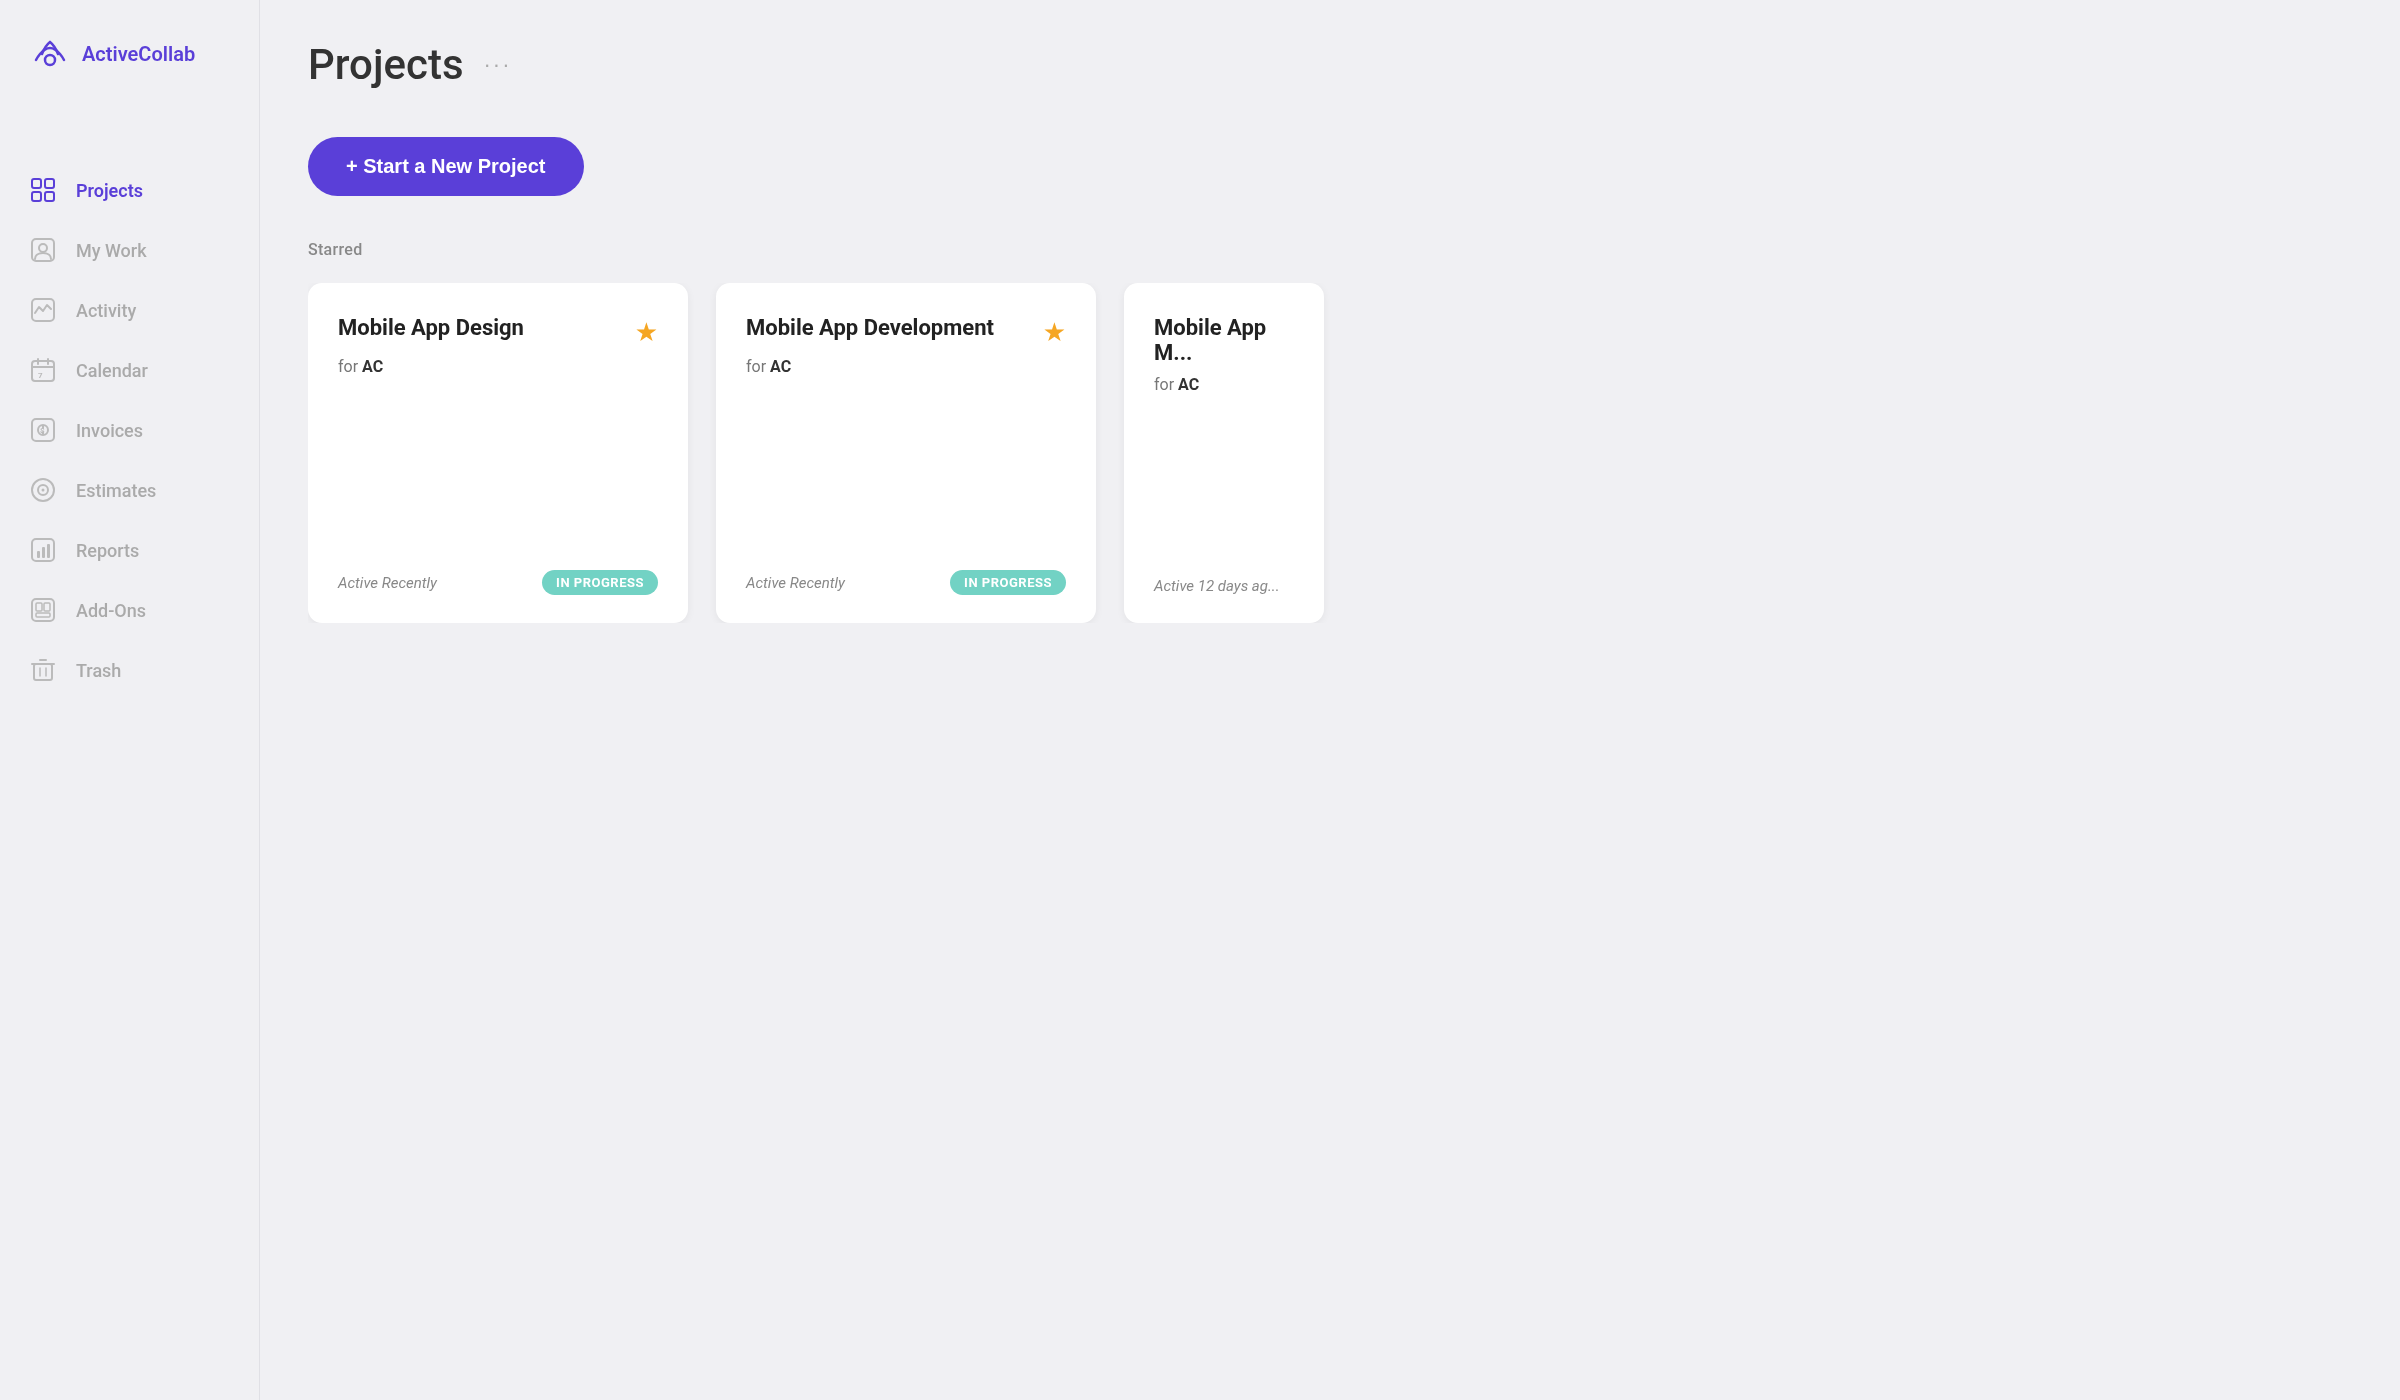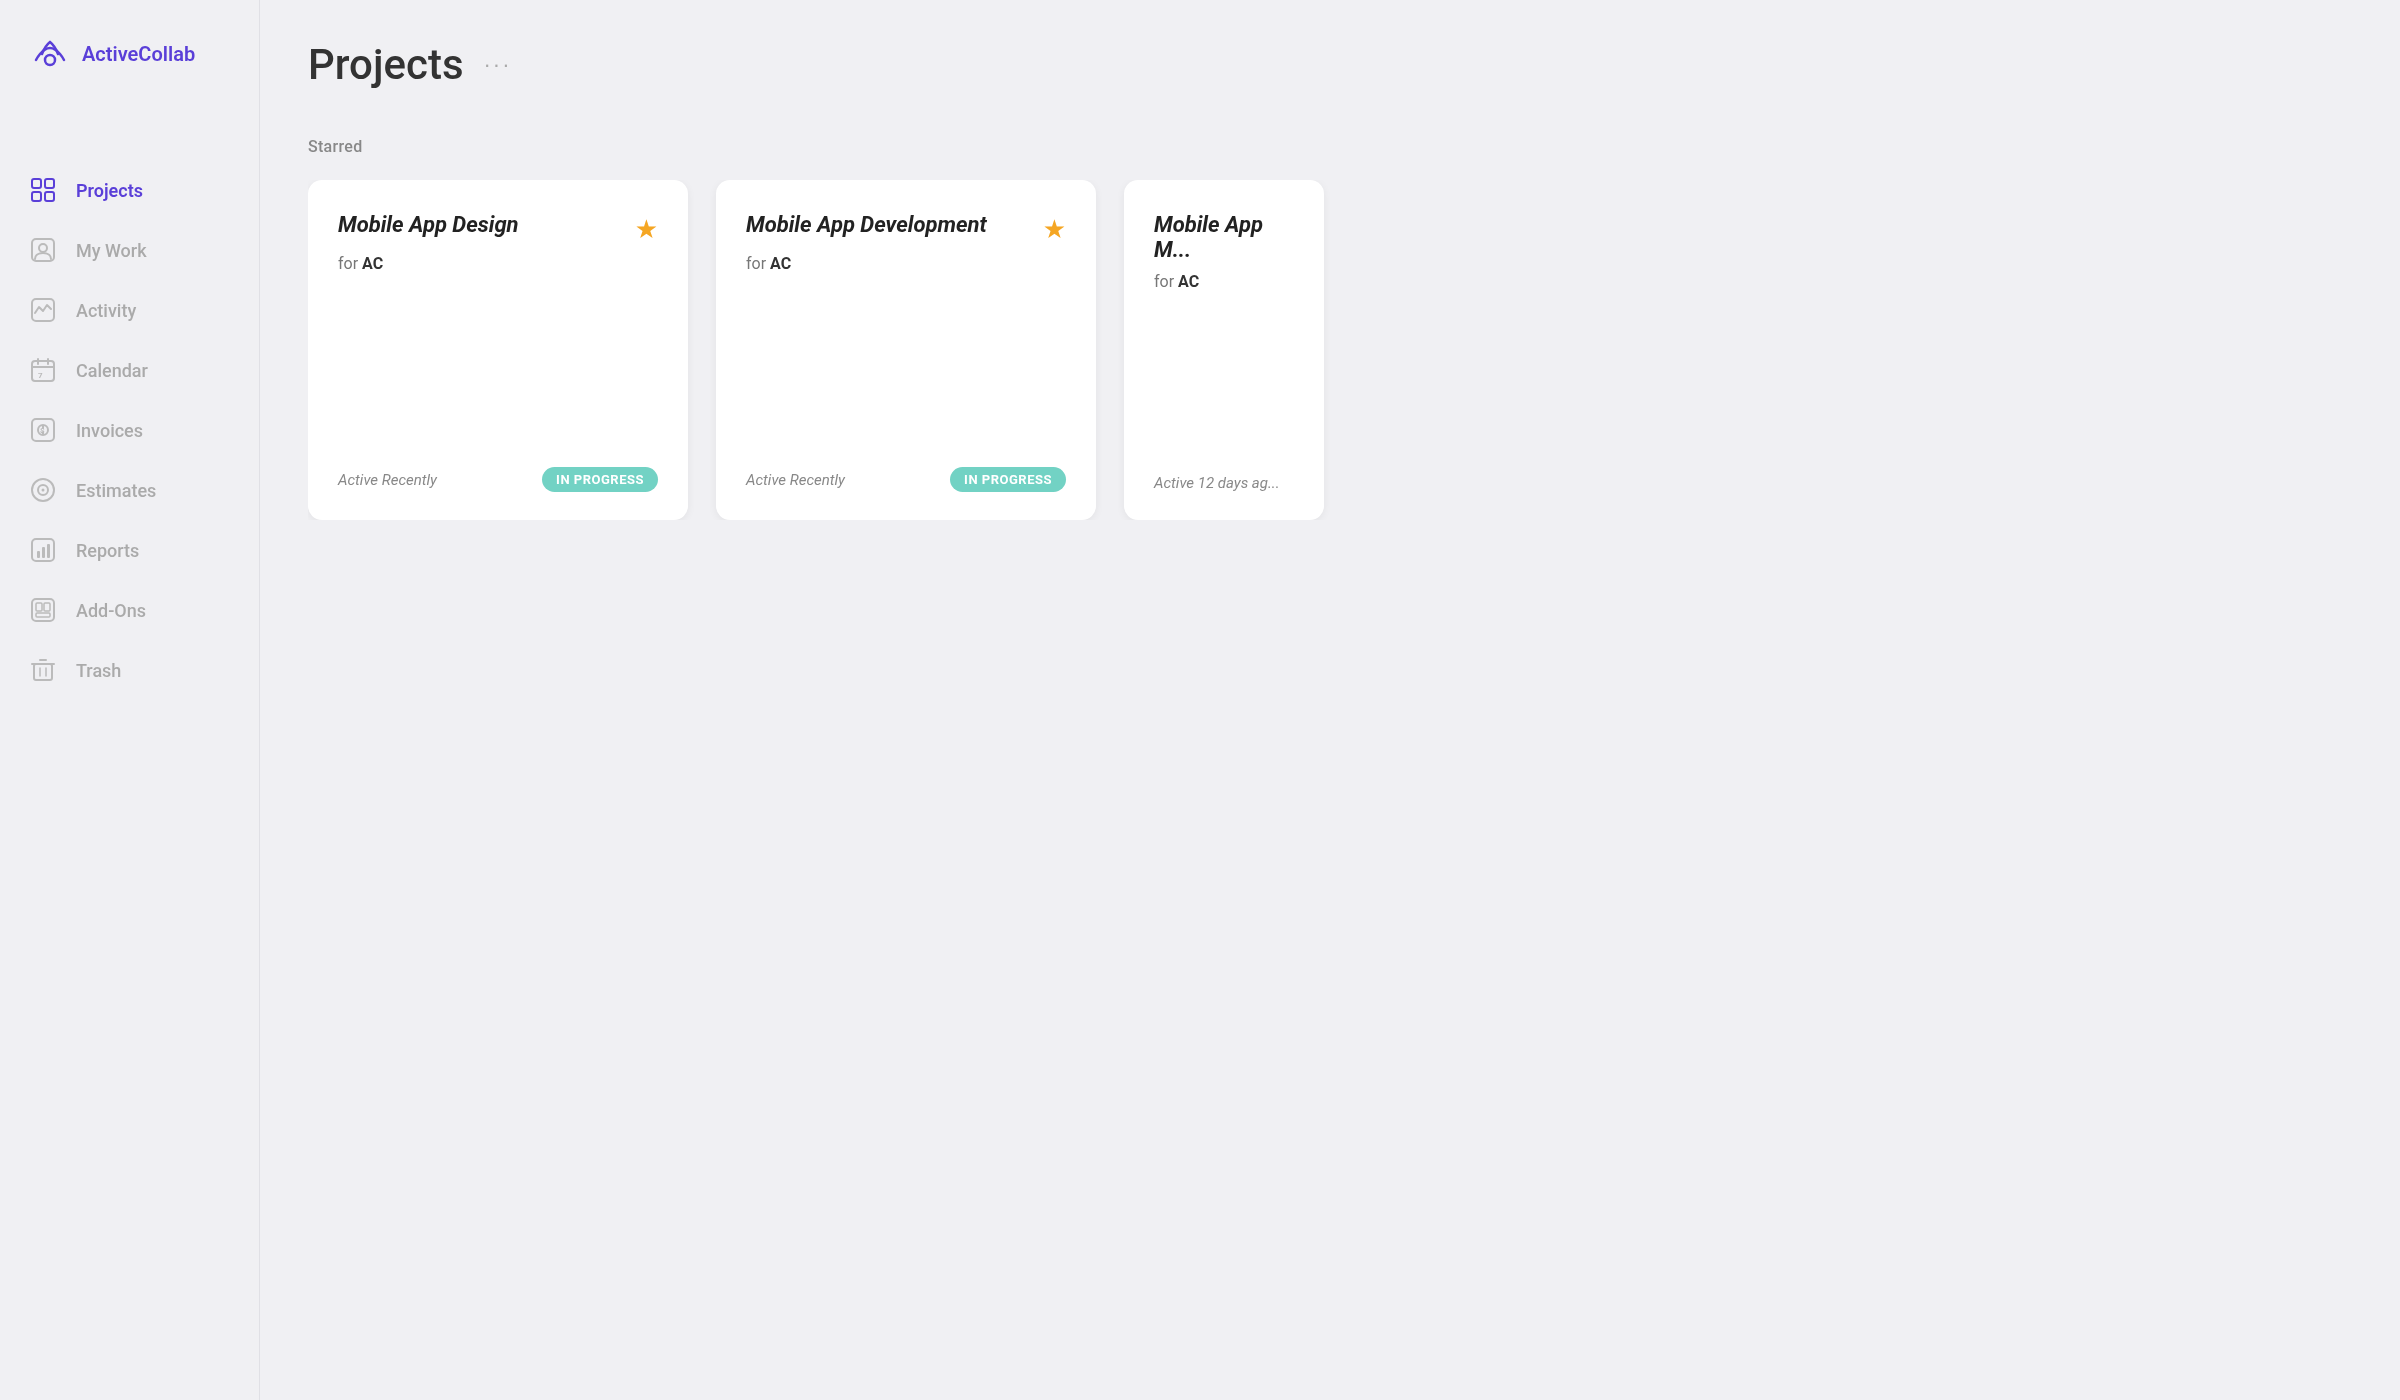--- a/index.html
+++ b/index.html
@@ -156,21 +156,20 @@
       display: flex;
       align-items: flex-start;
       justify-content: space-between;
     }
     .card-title {
       font-size: 22px;
       font-weight: 700;
       color: #222;
       flex: 1;
       padding-right: 12px;
-      font-style: italic;
     }
     .star-icon {
       font-size: 26px;
       color: #f5a623;
       margin-top: 2px;
     }
 
     .card-client {
       font-size: 16px;
       color: #777;
@@ -330,20 +329,21 @@
 
 <div class="main-content">
 
   
   <div class="page-header">
     <h1 class="page-title">Projects</h1>
     <button class="more-btn">···</button>
   </div>
 
   
+  <button class="new-project-btn">+ Start a New Project</button>
 
   
   <div class="section-label">Starred</div>
 
   
   <div class="cards-row">
 
     <div class="project-card">
       <div>
         <div class="card-top">

